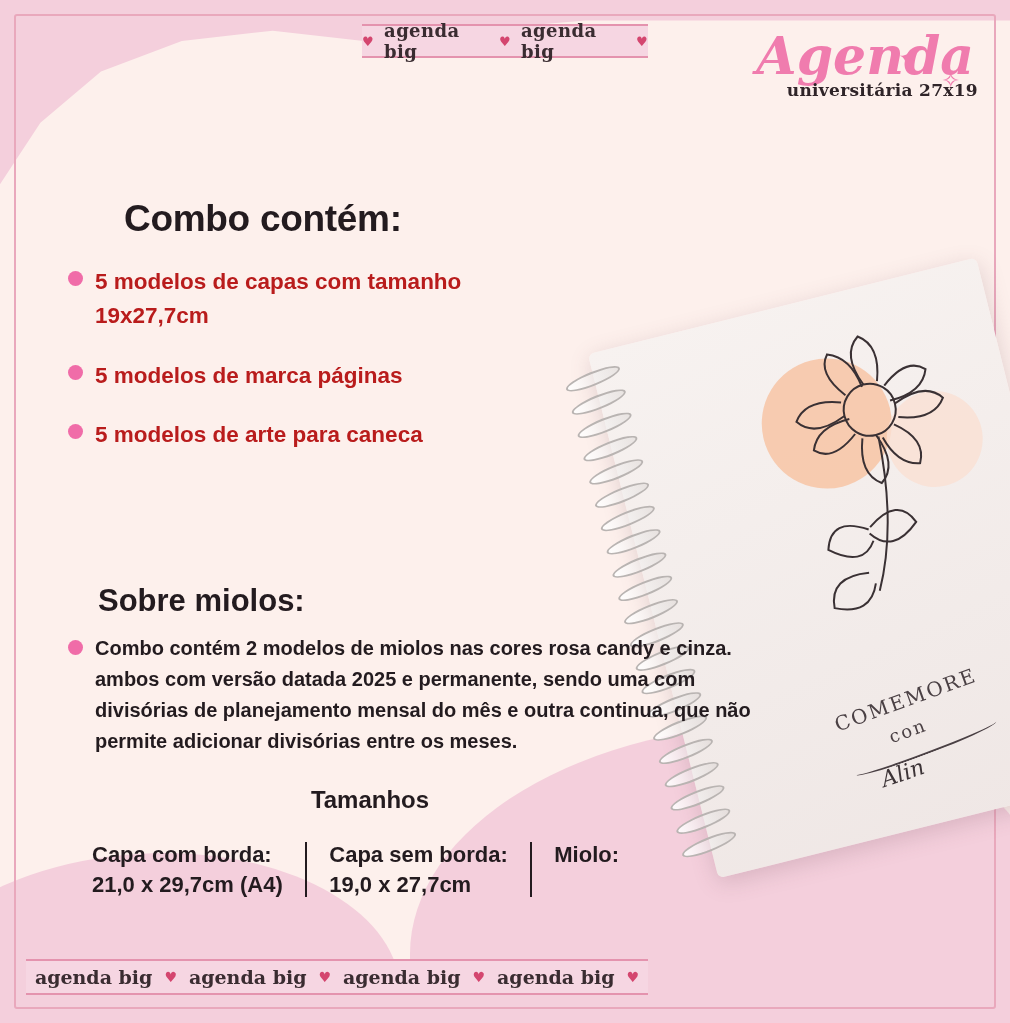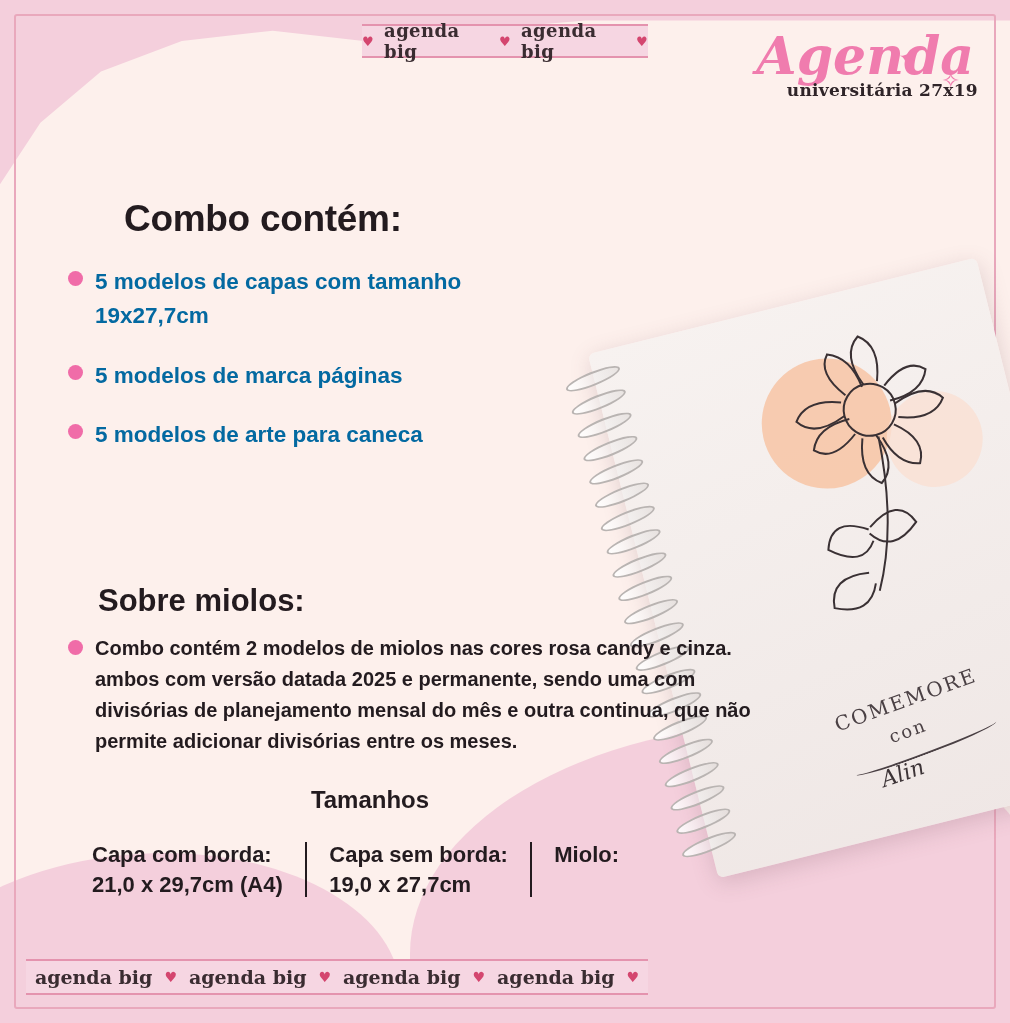--- a/index.html
+++ b/index.html
@@ -79,21 +79,21 @@
   .h-combo {
     position:absolute; left:92px; top:198px;
     font-size:37px; font-weight:bold; color:#231b1f; letter-spacing:-.3px;margin-left:32px;
   }
   .bullets { position:absolute; left:68px; top:265px; width:640px; }
   .bullet-row { display:flex; align-items:flex-start; margin-bottom:26px; }
   .dot {
     width:15px; height:15px; border-radius:50%; background:#f06ca8;
     margin-top:6px; margin-right:12px; flex:0 0 auto;
   }
-  .bullet-text { font-size:22.5px; font-weight:bold; color:#0369a1; line-height:1.5; }
+  .bullet-text { font-size:22.5px; font-weight:bold; color:#b91c1c; line-height:1.5; }
 
   .h-miolos {
     position:absolute; left:98px; top:583px;
     font-size:31px; font-weight:bold; color:#231b1f;
   }
   .miolos-block { position:absolute; left:68px; top:633px; width:700px; display:flex; }
   .miolos-block .dot { margin-top:7px; }
   .miolos-text { font-size:20px; font-weight:bold; color:#231b1f; line-height:1.55; }
 
   .tamanhos-title {

